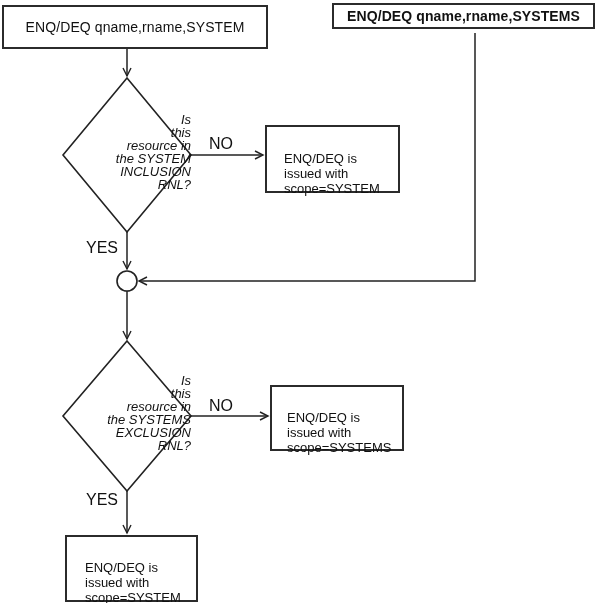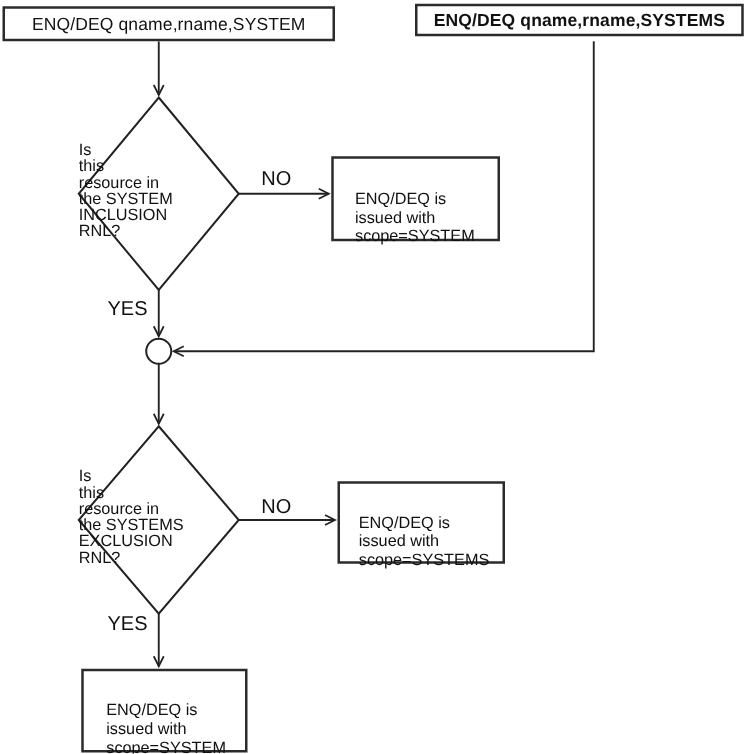--- a/index.html
+++ b/index.html
@@ -41,24 +41,25 @@
   }
   .lbl {
     white-space: pre-line;
   }
   .node.result .lbl {
     line-height: 15px;
     margin-top: 28px;
   }
   .diamond-label {
     position: absolute;
-    text-align: left;
+    text-align: right;
     font-size: 13px;
     line-height: 13px;
     white-space: pre-line;
+    font-style: italic;
   }
   .edge-label {
     position: absolute;
     font-size: 16px;
     line-height: 14px;
   }
 </style>
 </head>
 <body>
 
@@ -81,21 +82,21 @@
       <path d="M127,491 L127,533" marker-end="url(#arrow)"></path>
     </g>
 
     <g fill="#ffffff" stroke="#222222" stroke-width="1.6">
       <polygon points="127,78 191,155 127,232 63,155"></polygon>
       <polygon points="127,341 191,416 127,491 63,416"></polygon>
       <circle cx="127" cy="281" r="10"></circle>
     </g>
   </svg>
 
-  <div class="node start" style="left:2px; top:5px; width:266px; height:28px;">
+  <div class="node start" style="left:2px; top:5px; width:266px; height:44px;">
     <span class="lbl">ENQ/DEQ qname,rname,SYSTEM</span>
   </div>
 
   <div class="node start" style="left:332px; top:3px; width:263px; height:26px;font-weight:bold;">
     <span class="lbl">ENQ/DEQ qname,rname,SYSTEMS</span>
   </div>
 
   <div class="diamond-label" style="left:63px; top:113px; width:128px;">Is
 this
 resource in

